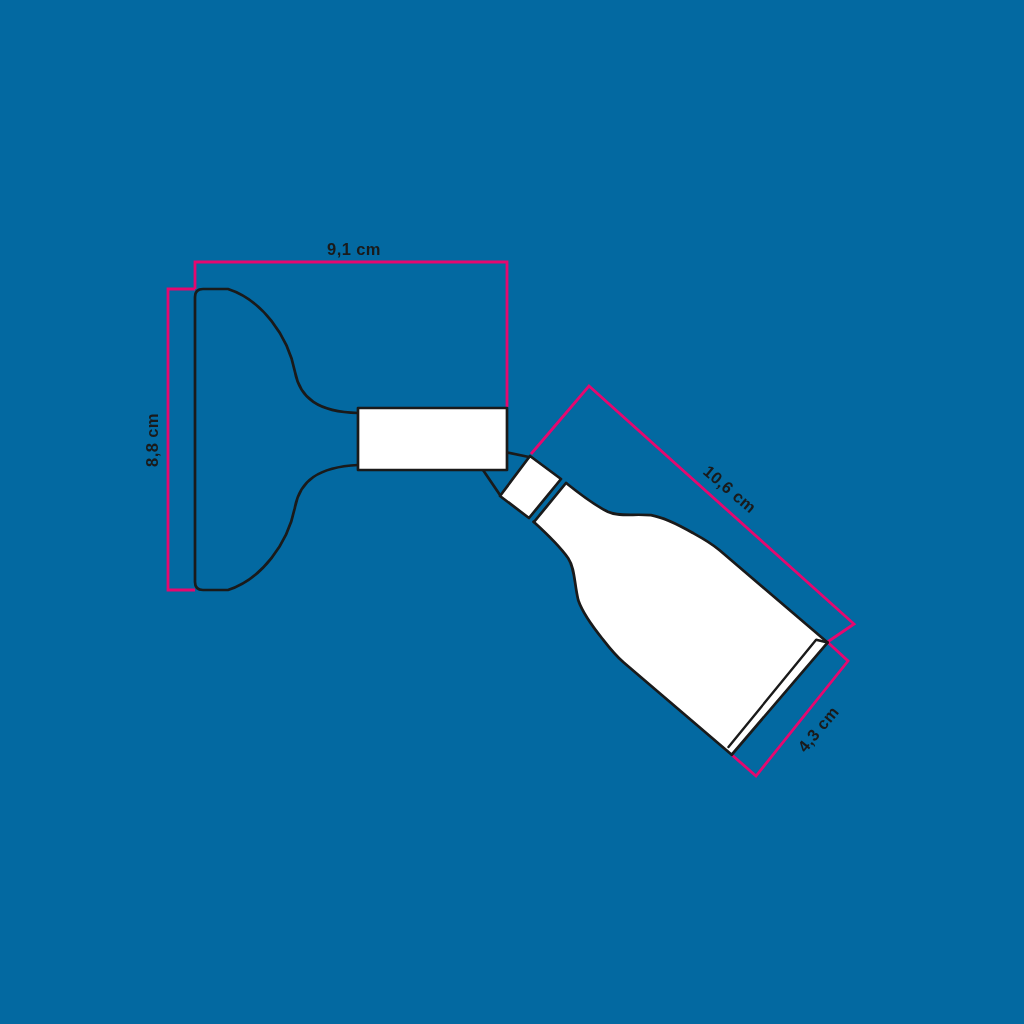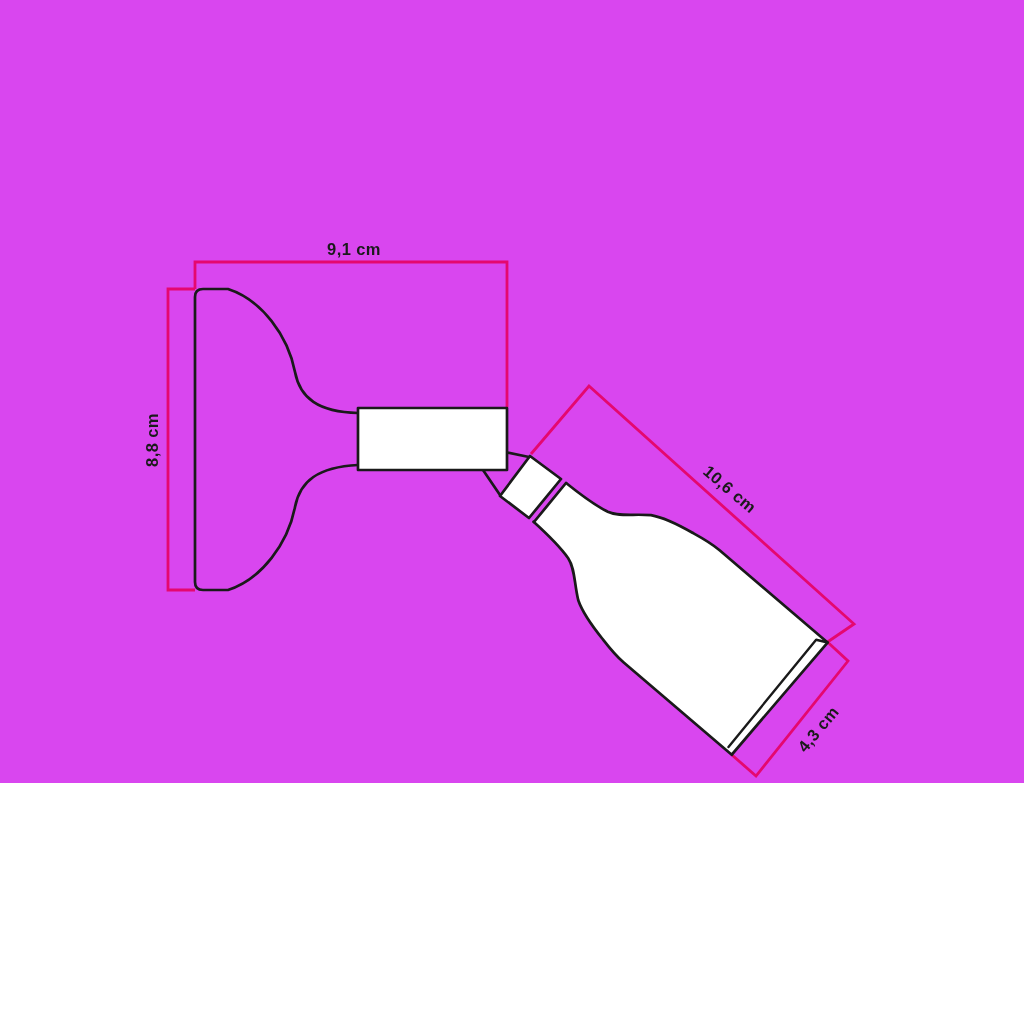--- a/index.html
+++ b/index.html
@@ -7,22 +7,22 @@
     padding: 0;
     width: 1024px;
     height: 1024px;
     background: #ffffff;
     overflow: hidden;
     font-family: "Liberation Sans", sans-serif;
   }
   .canvas {
     position: relative;
     width: 1024px;
-    height: 783px;
-    background: #d946ef;
+    height: 1024px;
+    background: #0369a1;
   }
   svg { display: block; }
   .outline {
     fill: none;
     stroke: #1a1a1a;
     stroke-width: 2.7;
     stroke-linecap: round;
     stroke-linejoin: round;
   }
   .outline-filled {

